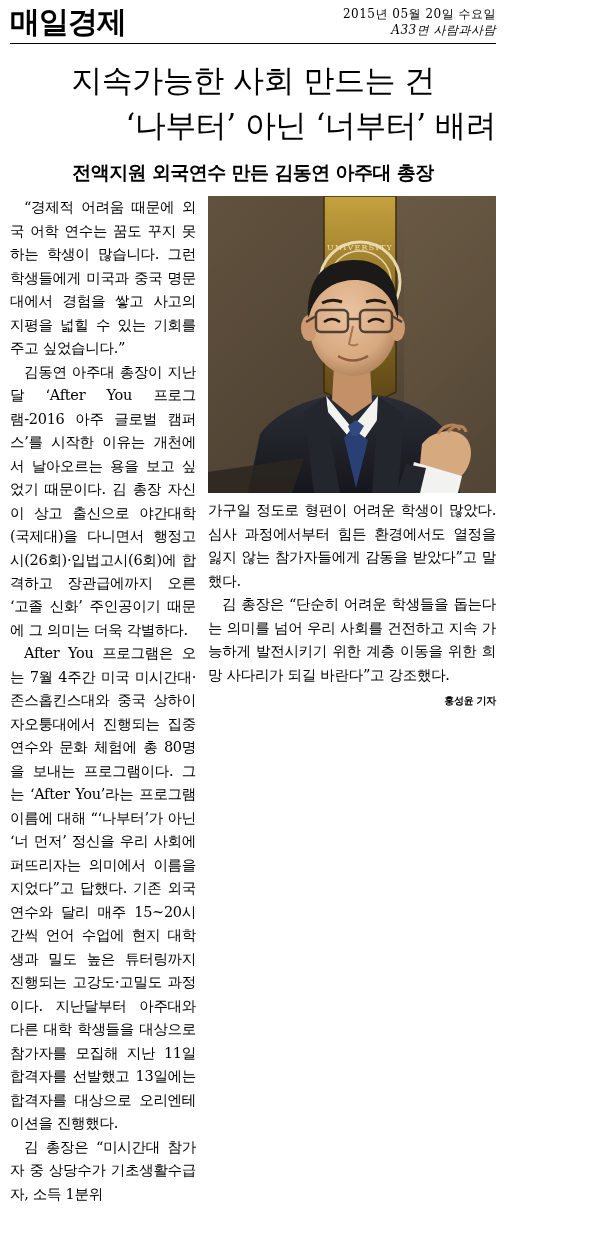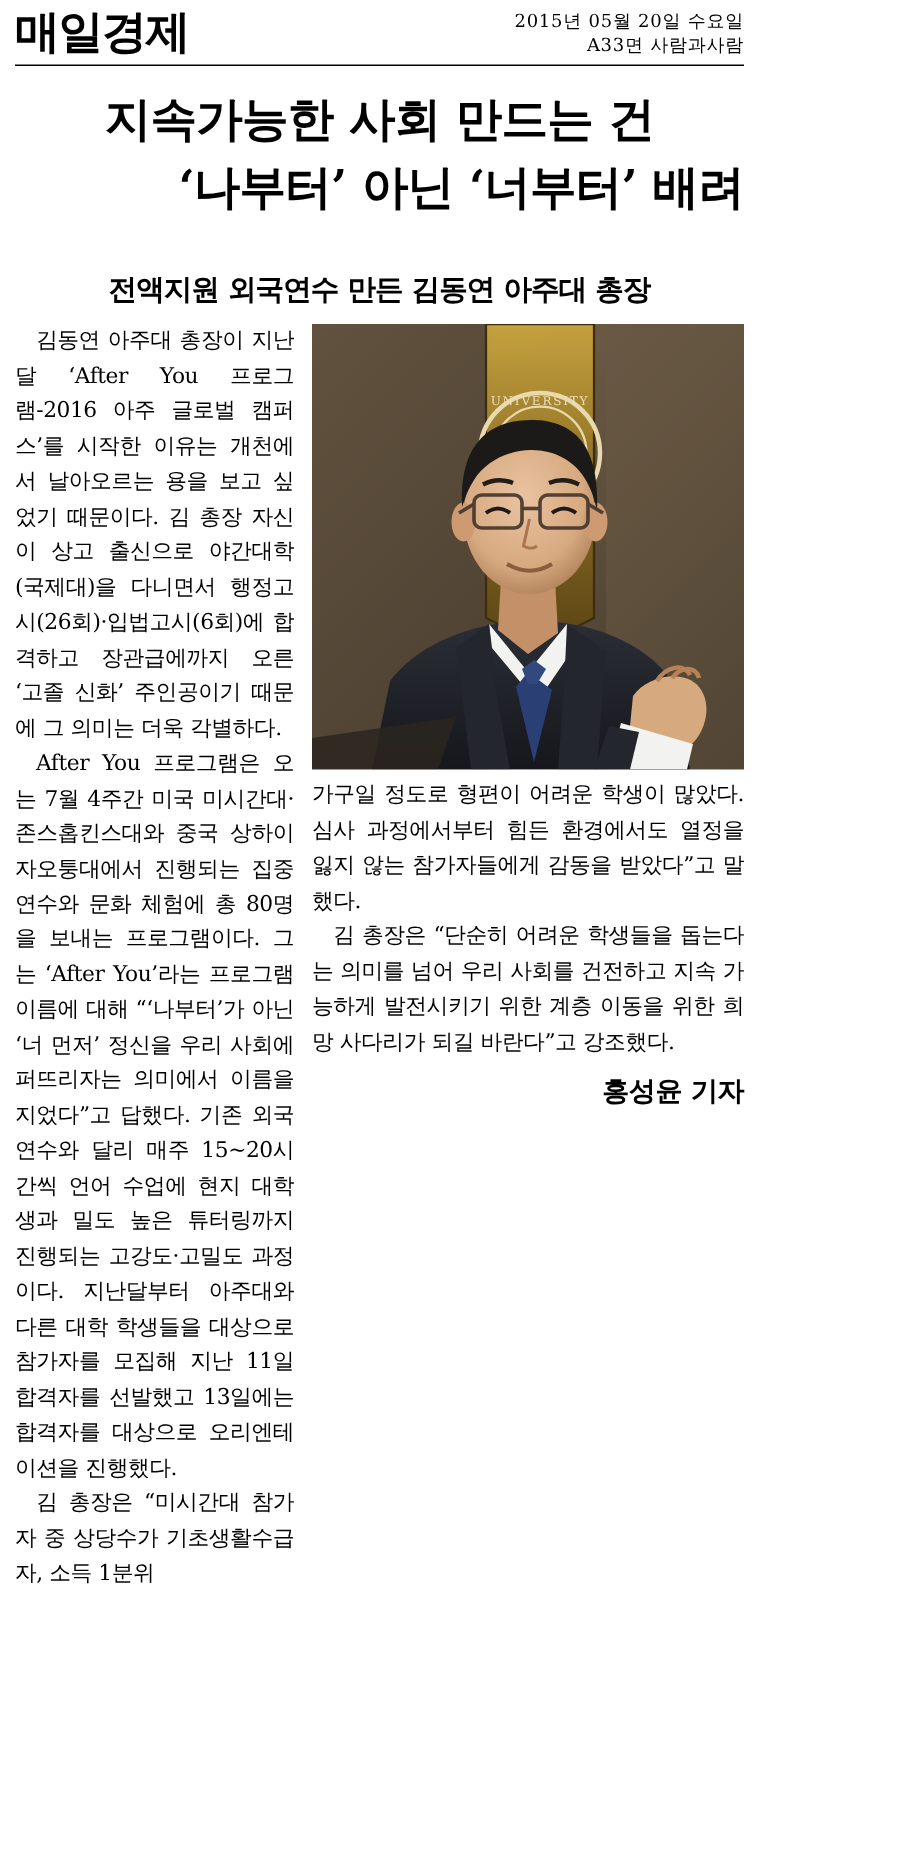--- a/index.html
+++ b/index.html
@@ -41,46 +41,46 @@
     white-space: nowrap;
   }
   .dateblock {
     text-align: right;
     font-size: 12px;
     line-height: 1.35;
     letter-spacing: 0.5px;
     color: #000;
     font-family: "DejaVu Serif", "Liberation Serif", serif;
   }
-  .dateblock .line2 { letter-spacing: 0.5px; }
+  .dateblock .line2 { letter-spacing: 0.5px; font-style: italic; }
 
   .rule-top {
     border-top: 1.5px solid #000;
     margin: 3px 0 0 0;
   }
 
   
   .headline {
     text-align: center;
     font-size: 31px;
-    font-weight: bold;
+    font-weight: normal;
     letter-spacing: -0.5px;
     line-height: 1.45;
     margin-top: 14px;
     margin-bottom: 2px;
     color: #000;
   }
   .headline .l2 { display: block; text-align: right; }
 
   .subhead {
     text-align: center;
     font-size: 19px;
     font-weight: bold;
     letter-spacing: -0.6px;
-    margin-top: 32px;
+    margin-top: 12px;
     margin-bottom: 10px;
     color: #000;
   }
 
   
   .body-area {
     position: relative;
   }
   .cols {
     display: flex;
@@ -108,21 +108,21 @@
     float: right;
     margin: 0 0 6px 0;
     overflow: hidden;
     position: relative;
     background: #ec4899;
   }
   .photo svg { display: block; }
 
   .byline {
     text-align: right;
-    font-size: 18px;
+    font-size: 10px;
     font-weight: bold;
     letter-spacing: -0.3px;
     margin-top: 6px;
     color: #000;
   }
 </style>
 </head>
 <body>
 
 <div class="page">
@@ -141,20 +141,21 @@
     <span class="l1">지속가능한 사회 만드는 건</span>
     <span class="l2">‘나부터’ 아닌 ‘너부터’ 배려</span>
   </div>
 
   <div class="subhead">전액지원 외국연수 만든 김동연 아주대 총장</div>
 
   <div class="body-area">
     <div class="cols">
 
       <div class="col">
+        <p>“경제적 어려움 때문에 외국 어학 연수는 꿈도 꾸지 못하는 학생이 많습니다. 그런 학생들에게 미국과 중국 명문대에서 경험을 쌓고 사고의 지평을 넓힐 수 있는 기회를 주고 싶었습니다.”</p>
         <p>김동연 아주대 총장이 지난달 ‘After You 프로그램-2016 아주 글로벌 캠퍼스’를 시작한 이유는 개천에서 날아오르는 용을 보고 싶었기 때문이다. 김 총장 자신이 상고 출신으로 야간대학(국제대)을 다니면서 행정고시(26회)·입법고시(6회)에 합격하고 장관급에까지 오른 ‘고졸 신화’ 주인공이기 때문에 그 의미는 더욱 각별하다.</p>
         <p>After You 프로그램은 오는 7월 4주간 미국 미시간대·존스홉킨스대와 중국 상하이자오퉁대에서 진행되는 집중 연수와 문화 체험에 총 80명을 보내는 프로그램이다. 그는 ‘After You’라는 프로그램 이름에 대해 “‘나부터’가 아닌 ‘너 먼저’ 정신을 우리 사회에 퍼뜨리자는 의미에서 이름을 지었다”고 답했다. 기존 외국 연수와 달리 매주 15~20시간씩 언어 수업에 현지 대학생과 밀도 높은 튜터링까지 진행되는 고강도·고밀도 과정이다. 지난달부터 아주대와 다른 대학 학생들을 대상으로 참가자를 모집해 지난 11일 합격자를 선발했고 13일에는 합격자를 대상으로 오리엔테이션을 진행했다.</p>
         <p>김 총장은 “미시간대 참가자 중 상당수가 기초생활수급자, 소득 1분위</p>
       </div>
 
       <div class="col">
 
         <div class="photo">
           <svg width="288" height="297" viewBox="0 0 288 297" xmlns="http://www.w3.org/2000/svg">
             <defs>

